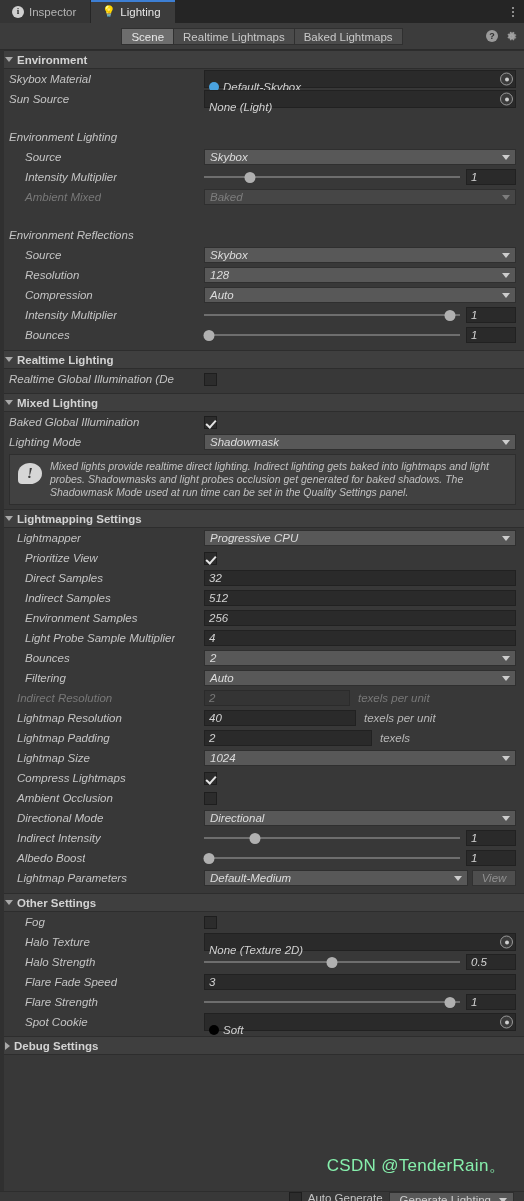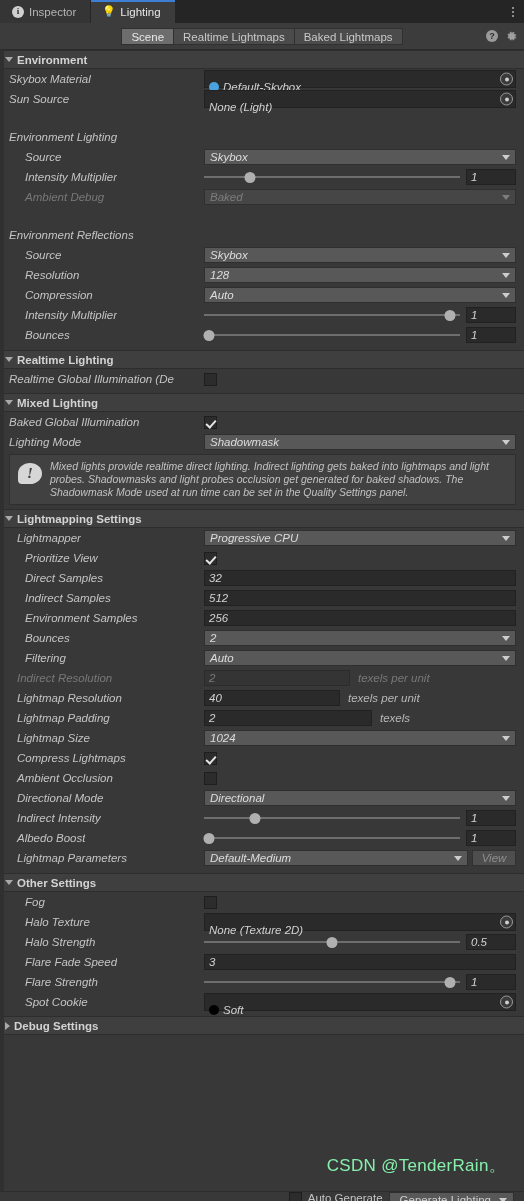--- a/index.html
+++ b/index.html
@@ -316,21 +316,21 @@
             <div class="track"></div>
             <div class="knob" style="left:18%"></div>
           </div>
           <div class="numfield slidernum">
             <span>1</span>
           </div>
         </div>
       </div>
 
       <div class="row">
-        <span class="lbl i1 dim">Ambient Debug</span>
+        <span class="lbl i1 dim">Ambient Mixed</span>
         <div class="col-ctl">
           <div class="dropdown dim">
             <span>Baked</span>
             <span class="arrow"></span>
           </div>
         </div>
       </div>
 
       <div class="row gap-top">
         <span class="lbl">Environment Reflections</span>
@@ -480,20 +480,28 @@
 
       <div class="row">
         <span class="lbl i1">Environment Samples</span>
         <div class="col-ctl">
           <div class="numfield" style="flex:1">
             <span>256</span>
           </div>
         </div>
       </div>
 
+      <div class="row">
+        <span class="lbl i1" style="max-width:196px">Light Probe Sample Multiplier</span>
+        <div class="col-ctl">
+          <div class="numfield" style="flex:1">
+            <span>4</span>
+          </div>
+        </div>
+      </div>
 
       <div class="row">
         <span class="lbl i1">Bounces</span>
         <div class="col-ctl">
           <div class="dropdown">
             <span>2</span>
             <span class="arrow"></span>
           </div>
         </div>
       </div>
@@ -514,21 +522,21 @@
           <div class="numfield dim" style="width:146px">
             <span>2</span>
           </div>
           <span class="unit dim">texels per unit</span>
         </div>
       </div>
 
       <div class="row">
         <span class="lbl" style="padding-left:8px">Lightmap Resolution</span>
         <div class="col-ctl">
-          <div class="numfield" style="width:136px">
+          <div class="numfield" style="width:152px">
             <span>40</span>
           </div>
           <span class="unit">texels per unit</span>
         </div>
       </div>
 
       <div class="row">
         <span class="lbl" style="padding-left:8px">Lightmap Padding</span>
         <div class="col-ctl">
           <div class="numfield" style="width:168px">

